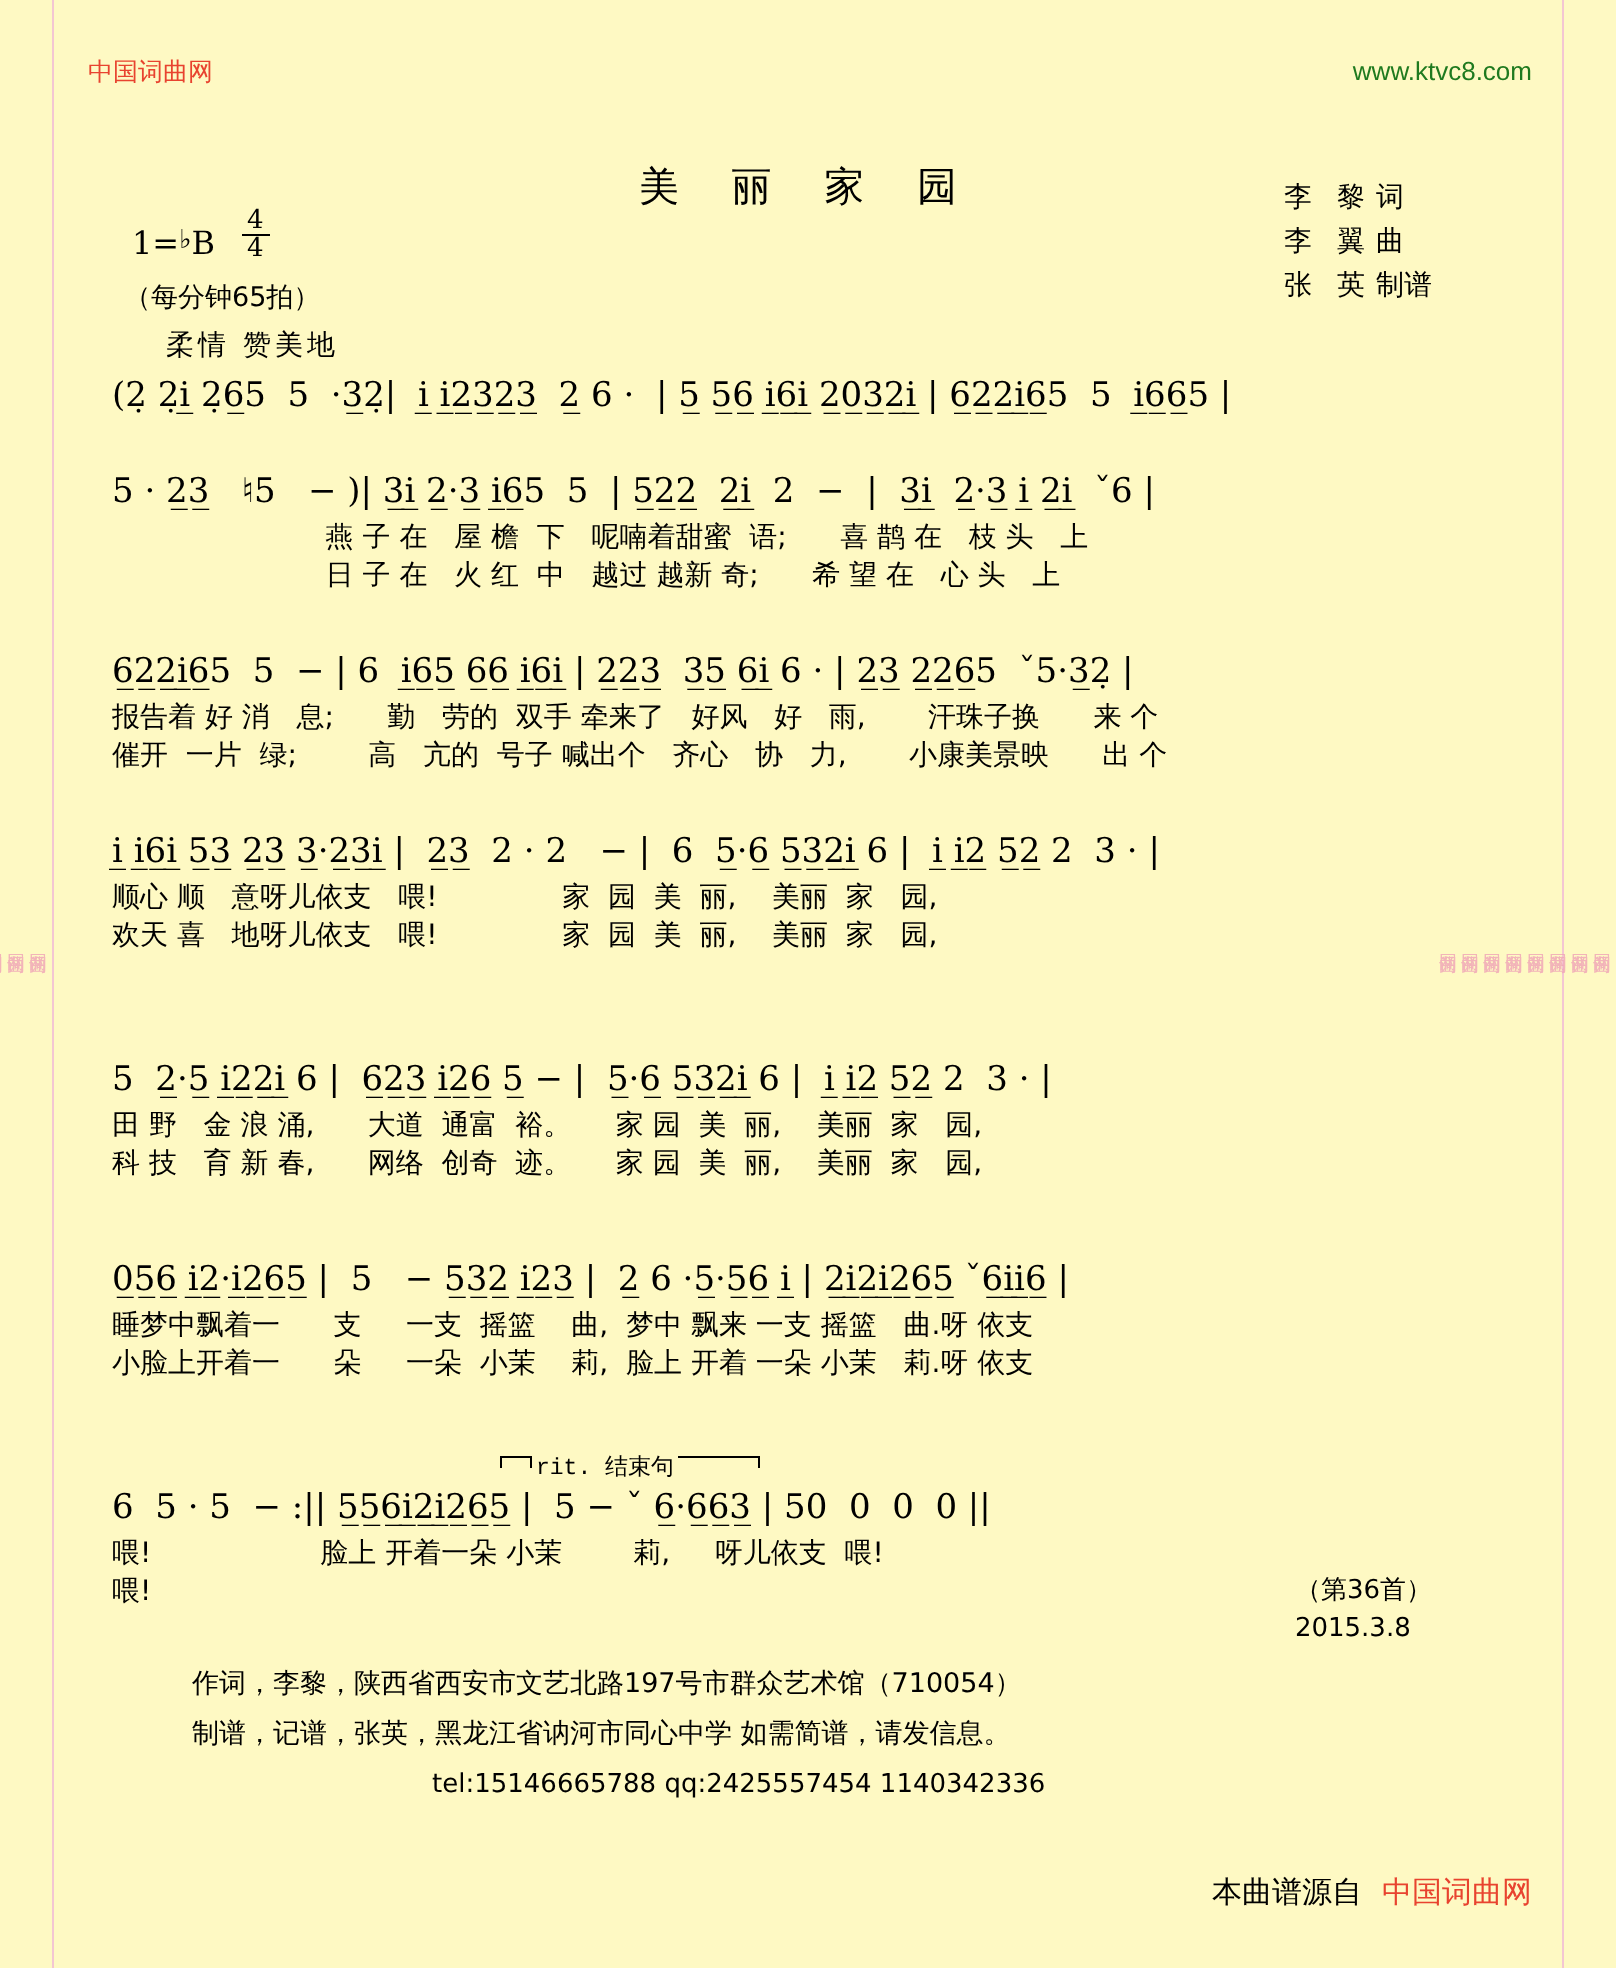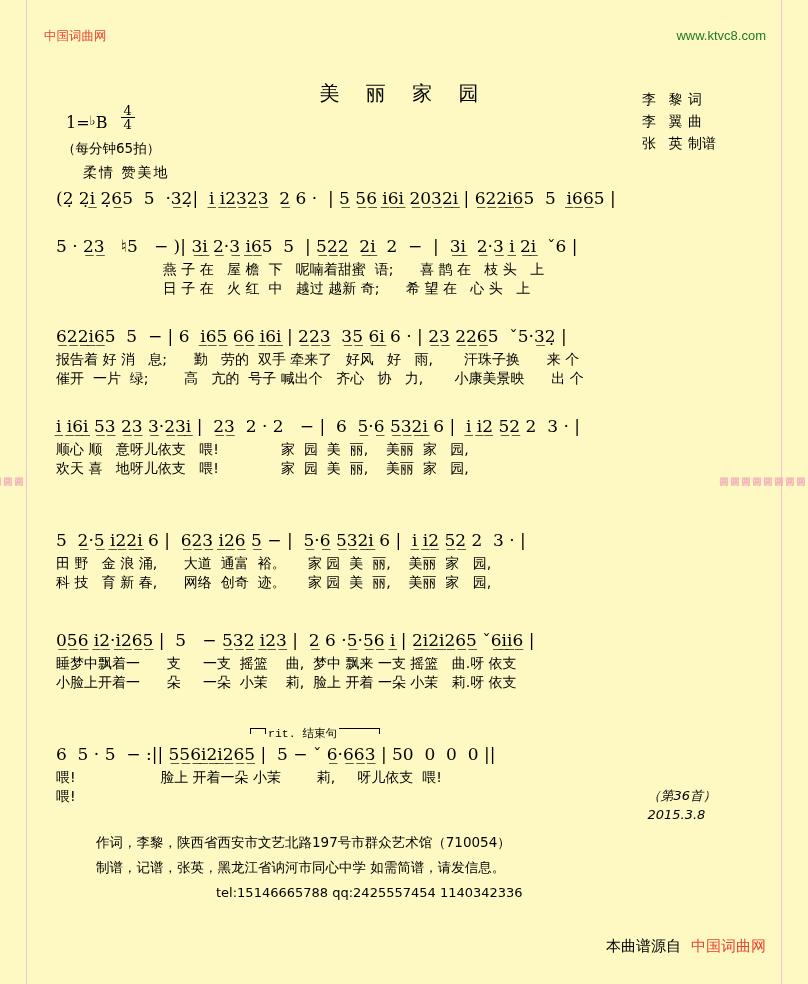--- a/index.html
+++ b/index.html
@@ -174,21 +174,20 @@
 
   .opus {
     position: absolute;
     right: 92px;
     top: 786px;
     font-size: 13px;
     line-height: 19px;
     text-align: left;
     font-family: "DejaVu Sans", sans-serif;
     color: #000;
-    font-style: italic;
   }
 
   .bottom-line {
     position: absolute;
     right: 42px;
     bottom: 28px;
     font-size: 15px;
     font-family: "DejaVu Sans", sans-serif;
     color: #000;
   }

